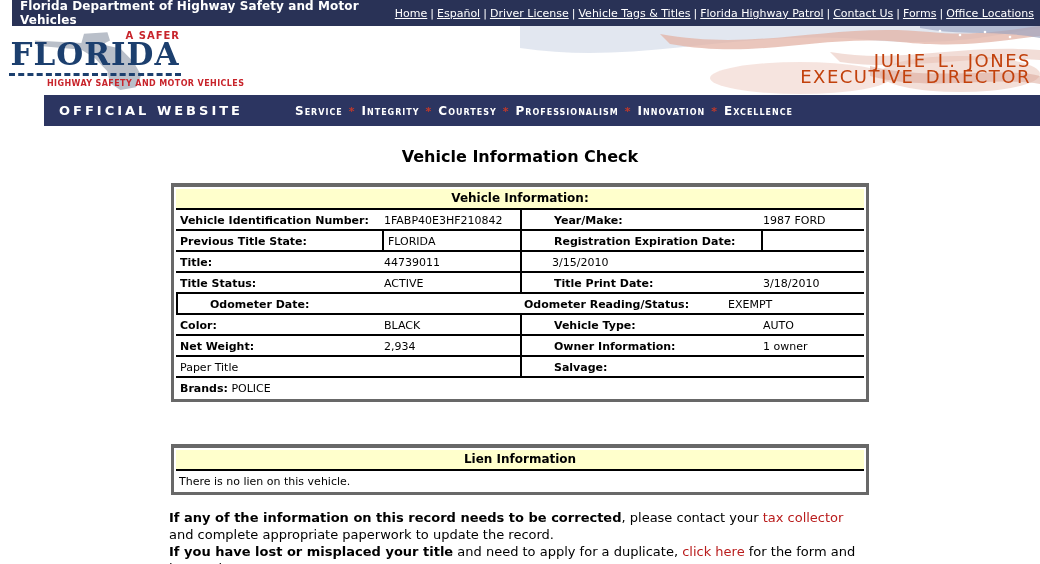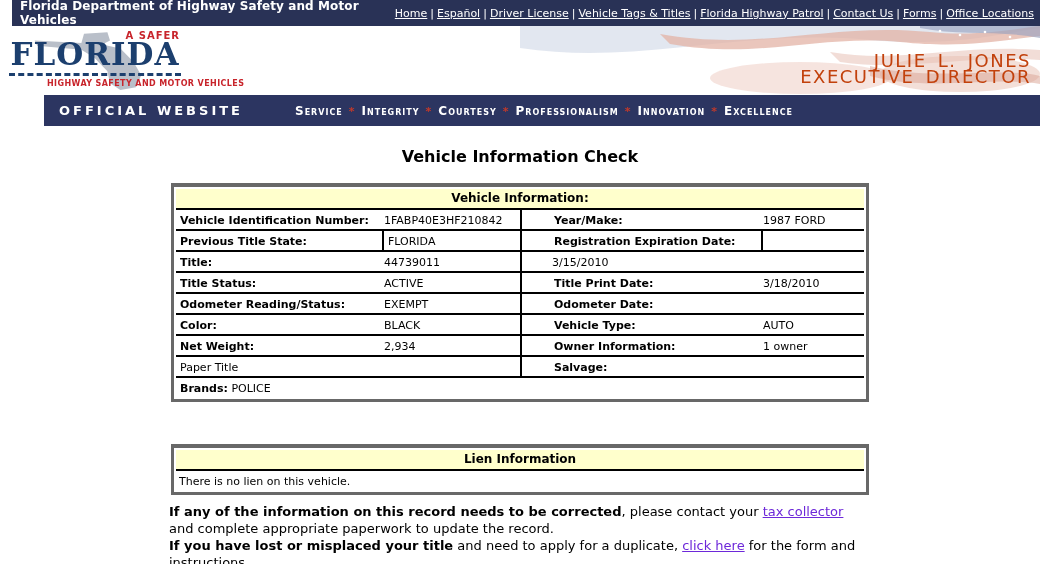--- a/index.html
+++ b/index.html
@@ -37,41 +37,41 @@
   
   .mottobar { height:31px; background:#2c3561; color:#fff; display:flex; align-items:center;margin-left:44px; }
   .official { font-size:13px; font-weight:bold; letter-spacing:3px; margin-left:15px; }
   .motto { margin-left:52px; font-variant:small-caps; font-weight:bold; font-size:12px;
            letter-spacing:1px; }
   .motto .ast { color:#c0392b; font-variant:normal; margin:0 6px; font-size:11px; }
 
   
   .heading { text-align:center; font-size:16px; font-weight:bold; margin-top:21px; color:#000; }
 
-  .outer { width:698px; margin:8px auto; border:3px solid #686868; border-top-width:4px;
+  .outer { width:698px; margin:14px auto; border:3px solid #686868; border-top-width:4px;
            background:#fff; padding:2px; }
   .vi-outer { margin-top:17px; }
   .lien-outer { margin-top:42px; }
   .thead { background:#ffffcc; text-align:center; font-weight:bold; font-size:12px;
            height:19px; padding-top:2px; }
   .row { display:flex; border-top:2px solid #000; height:21px; font-size:11px; }
   .half { width:50%; display:flex; }
   .half.rh { border-left:2px solid #000;padding-left:28px; }
   .lbl { font-weight:bold; padding:4px 0 0 4px; white-space:nowrap; overflow:hidden; }
   .lh .lbl { width:206px; }
   .rh .lbl { width:211px; }
   .val { flex:1; padding:4px 0 0 2px; white-space:nowrap; overflow:hidden; }
   .row.boxed .val { border-left:2px solid #000; padding-left:4px; }
   .lbl.plain { font-weight:normal; }
   .row.full { display:block; padding:4px 0 0 4px; }
   .row.full b { font-weight:bold;text-align:right; }
   .lien-row { border-top:2px solid #000; font-size:11px; height:21px; padding:4px 0 0 3px; }
 
   .footer-text { width:702px; margin:3px auto 0; font-size:13px; line-height:17px; color:#000; }
-  .footer-text a { color:#6d28d9; text-decoration:underline; cursor:pointer; }
+  .footer-text a { color:#b91c1c; cursor:pointer; }
 </style>
 </head>
 <body>
 
 <div class="page">
 
   <div class="topbar">
     <div class="topbar-title">Florida Department of Highway Safety and Motor Vehicles</div>
     <div class="topbar-links">
       <a>Home</a><span class="sep">|</span><a>Español</a><span class="sep">|</span><a>Driver License</a><span class="sep">|</span><a>Vehicle Tags &amp; Titles</a><span class="sep">|</span><a>Florida Highway Patrol</a><span class="sep">|</span><a>Contact Us</a><span class="sep">|</span><a>Forms</a><span class="sep">|</span><a>Office Locations</a>
@@ -158,27 +158,27 @@
           <div class="lbl">Title Status:</div>
           <div class="val">ACTIVE</div>
         </div>
       <div class="half rh">
           <div class="lbl">Title Print Date:</div>
           <div class="val">3/18/2010</div>
         </div>
     </div>
 
     <div class="row">
+      <div class="half rh">
+          <div class="lbl">Odometer Date:</div>
+          <div class="val"></div>
+        </div>
       <div class="half lh">
           <div class="lbl">Odometer Reading/Status:</div>
           <div class="val">EXEMPT</div>
-        </div>
-      <div class="half rh">
-          <div class="lbl">Odometer Date:</div>
-          <div class="val"></div>
         </div>
     </div>
 
     <div class="row">
       <div class="half lh">
           <div class="lbl">Color:</div>
           <div class="val">BLACK</div>
         </div>
       <div class="half rh">
           <div class="lbl">Vehicle Type:</div>

